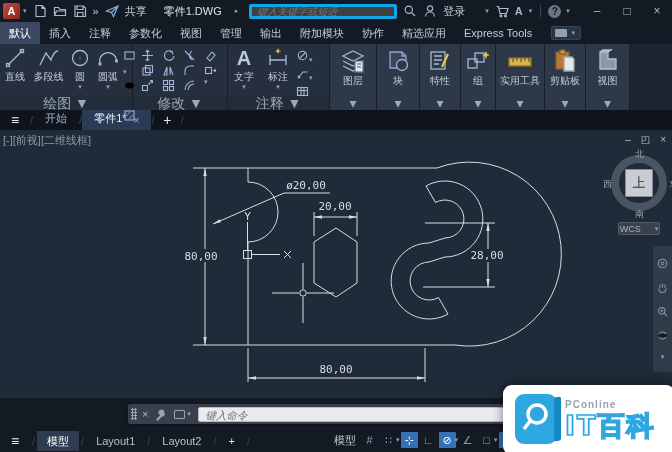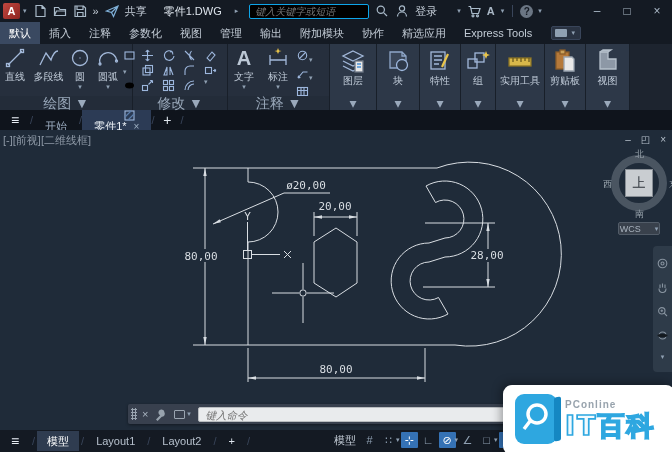--- a/index.html
+++ b/index.html
@@ -6,21 +6,21 @@
 html,body{width:672px;height:452px;overflow:hidden}
 body{font-family:"Liberation Sans","DejaVu Sans",sans-serif;background:#141a23;color:#c7d0db;position:relative;font-size:11px}
 
 .titlebar{height:22px;display:flex;align-items:center;background:#141a23}
 .alogo{width:17px;height:16px;background:linear-gradient(135deg,#c24840,#8e2420);color:#fff;font-weight:bold;display:flex;align-items:center;justify-content:center;border-radius:2px;margin-left:3px;font-size:11px}
 .caret{font-size:7px;color:#8fa0b2;padding:0 3px}
 .ticon{width:14px;height:14px;margin:0 3px;flex:none}
 .ticon path,.ticon circle,.ticon rect{stroke:#a9bac9;fill:none;stroke-width:1.2px}
 .tb-txt{color:#c3ccd6;margin:0 3px;white-space:nowrap}
 .fname{color:#dde4ec;margin:0 10px 0 14px;white-space:nowrap}
-.search-box{background:#000000;border:1px solid #0ea5e9;border-radius:2px;height:15px;width:120px;margin-left:8px;display:flex;align-items:center}
+.search-box{background:#404040;border:3px solid #0ea5e9;border-radius:2px;height:15px;width:148px;margin-left:8px;display:flex;align-items:center}
 .search-box input{background:none;border:none;outline:none;color:#98a3b0;font-style:italic;font-size:10px;width:100%;padding:0 5px;font-family:inherit}
 .helpdot{width:13px;height:13px;border-radius:50%;background:#6b7684;color:#141a23;font-size:10px;font-weight:bold;display:flex;align-items:center;justify-content:center;margin:0 2px}
 .vsep{width:1px;height:12px;background:#39455a;margin:0 5px}
 .winbtn{width:22px;text-align:center;color:#aab8c6;font-size:12px;cursor:default}
 
 .rtabs{height:22px;display:flex;align-items:flex-start;background:#141a23;font-size:11px}
 .rtab{padding:0 9px;line-height:22px;color:#c3ccd6;white-space:nowrap}
 .rtab.active{background:#3a4961;color:#fff}
 .wsbtn{margin-left:10px;align-self:center;width:30px;height:14px;background:#2a3342;border:1px solid #39455a;border-radius:2px;display:flex;align-items:center;justify-content:center;gap:2px}
 .wsbtn .sq{width:12px;height:8px;background:#8fa0b2;border-radius:1px}
@@ -35,26 +35,26 @@
 .tool .lbl{margin-top:1px;white-space:nowrap}
 .mini{font-size:7px;color:#8fa0b2;line-height:6px}
 .dico path,.dico circle,.dico rect{stroke:#a3b9da;fill:none;stroke-width:1.3px}
 .mico{width:13px;height:13px}
 .mico path,.mico circle,.mico rect{stroke:#9db7dd;fill:none;stroke-width:1.1px}
 .mgrid{display:grid;grid-template-columns:repeat(4,1fr);gap:2px 6px;padding:5px 8px 0 8px}
 .single{display:flex;flex-direction:column;align-items:center;font-size:10px;color:#c2cdda}
 
 .ftabs{height:20px;background:#0f141c;display:flex;align-items:stretch;font-size:11px}
 .fmenu{width:30px;display:flex;align-items:center;justify-content:center;color:#e8eef5;font-size:14px}
-.ftab{display:flex;align-items:center;padding:16px 12px;color:#9fb0c4;gap:7px}
+.ftab{display:flex;align-items:flex-end;padding:16px 12px;color:#9fb0c4;gap:7px}
 .ftab.active{background:#2c3b55;color:#eef3f8}
 .fslash{color:#39455a;align-self:center}
 .fplus{width:26px;display:flex;align-items:center;justify-content:center;color:#dfe6ee;font-size:14px}
 
-.canvas{position:absolute;top:130px;left:0;width:672px;height:300px;background:#1f2b39}
+.canvas{position:absolute;top:130px;left:0;width:672px;height:268px;background:#1f2b39}
 .vplabel{position:absolute;left:3px;top:3px;color:#8e99a6;font-size:11px}
 .dwgctl{position:absolute;right:6px;top:4px;display:flex;gap:10px;color:#b6c1cc;font-size:10px}
 svg.dwg text{font-family:"DejaVu Sans Mono",monospace;font-size:11px;fill:#d9dee3}
 
 .vcube{position:absolute;left:608px;top:18px;width:64px;height:86px;font-size:9px;color:#9aa5ae}
 .vring{position:absolute;left:3px;top:7px;width:56px;height:56px;border:8px solid rgba(110,120,132,.55);border-radius:50%}
 .vtop{position:absolute;left:17px;top:21px;width:28px;height:28px;background:#c9cdd1;border:1px solid #888e95;color:#2b3138;font-size:13px;display:flex;align-items:center;justify-content:center}
 .vn{position:absolute;left:27px;top:0}.vs{position:absolute;left:27px;top:60px}
 .vw{position:absolute;left:-5px;top:30px}.ve{position:absolute;left:61px;top:30px}
 .vwcs{position:absolute;left:10px;top:74px;width:42px;height:13px;background:#39414c;border:1px solid #525c68;border-radius:2px;display:flex;align-items:center;justify-content:center;gap:14px;color:#a7b1bc;font-size:9px}

